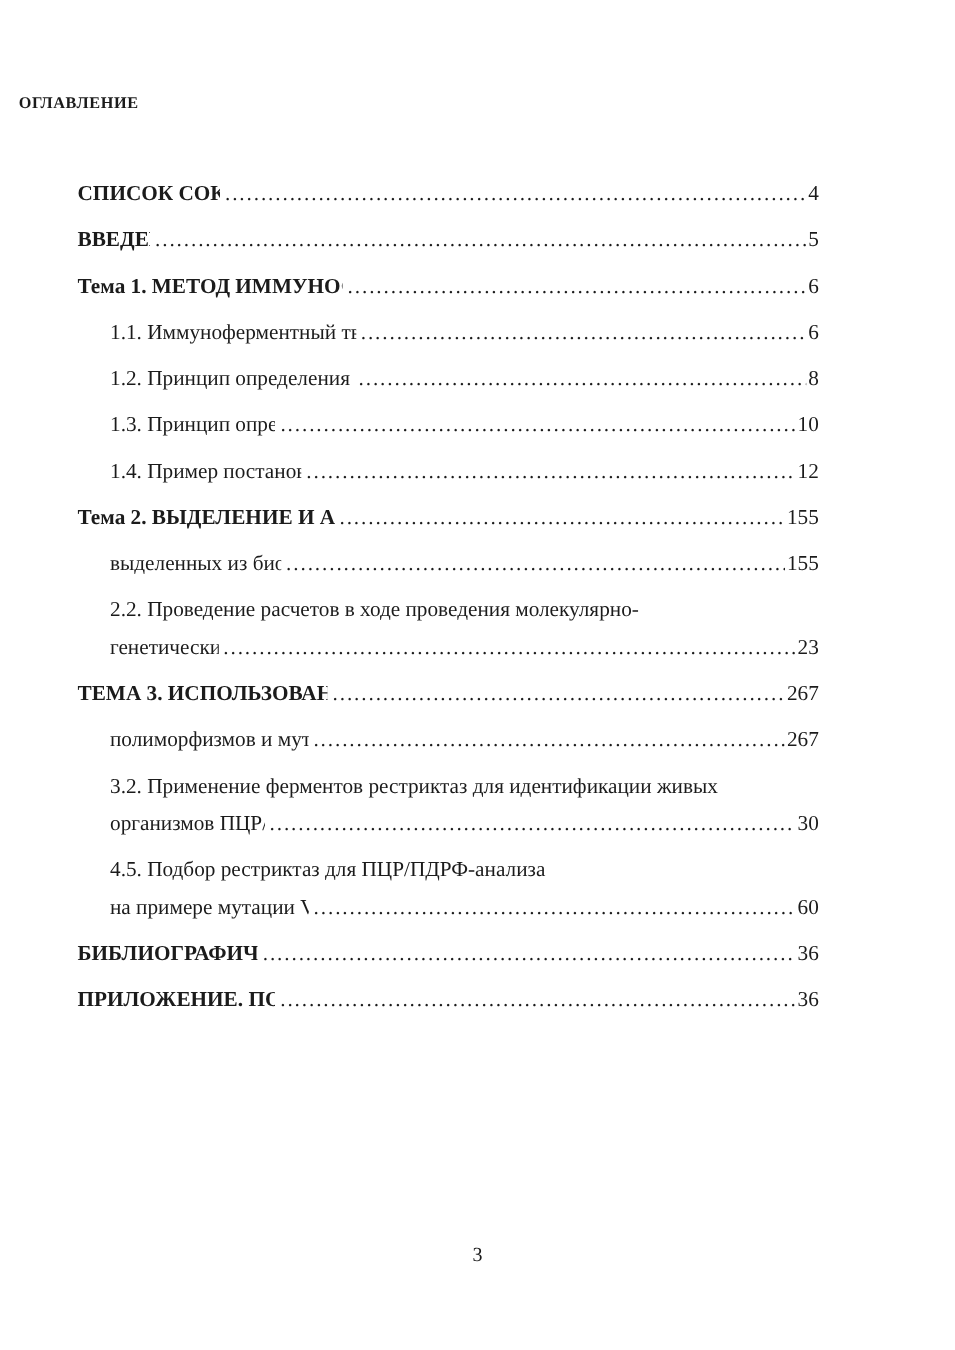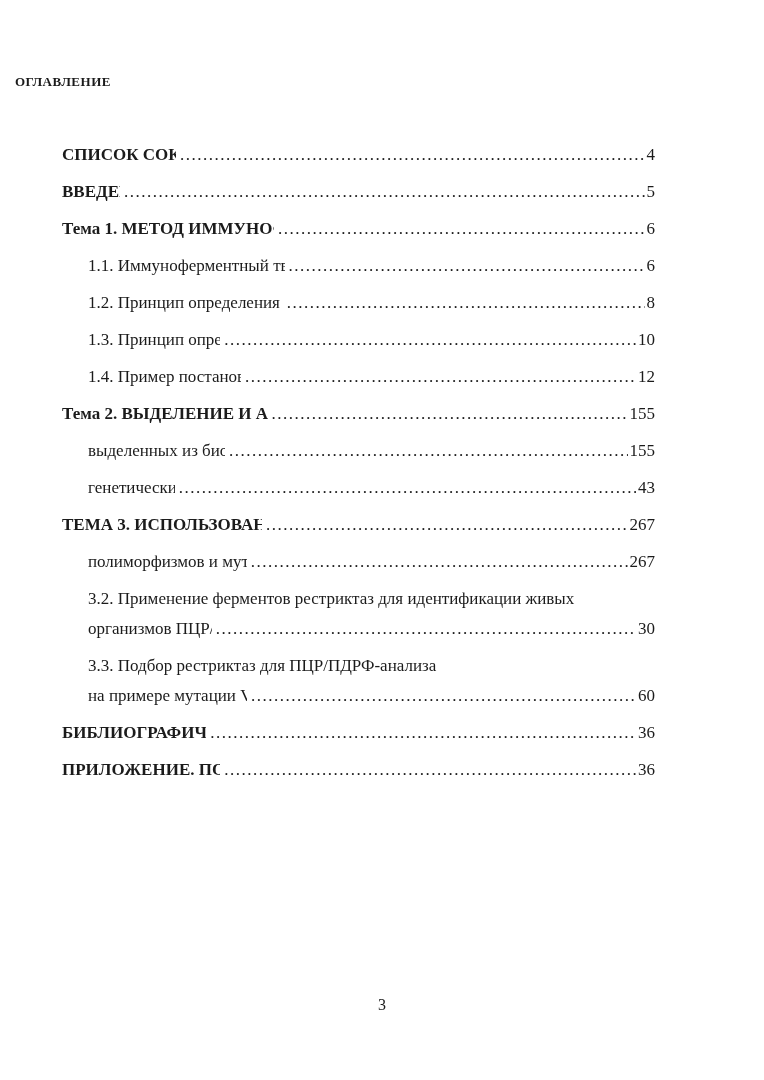--- a/index.html
+++ b/index.html
@@ -148,24 +148,25 @@
 
     <div class="entry sub">
       <div class="row">
         <span class="label">выделенных из биологических объектов</span>
         <span class="leader"></span>
         <span class="pagenum">155</span>
       </div>
     </div>
 
     <div class="entry sub">
+      <div class="line1">2.2. Проведение расчетов в ходе проведения молекулярно-</div>
       <div class="row">
         <span class="label">генетических методик</span>
         <span class="leader"></span>
-        <span class="pagenum">43</span>
+        <span class="pagenum">23</span>
       </div>
     </div>
 
     <div class="entry top">
       <div class="row">
         <span class="label">ТЕМА 3. ИСПОЛЬЗОВАНИЕ ФЕРМЕНТОВ РЕСТРИКЦИИ</span>
         <span class="leader"></span>
         <span class="pagenum">267</span>
       </div>
     </div>
@@ -181,21 +182,21 @@
     <div class="entry sub">
       <div class="line1">3.2. Применение ферментов рестриктаз для идентификации живых</div>
       <div class="row">
         <span class="label">организмов ПЦР/ПДРФ-анализом.</span>
         <span class="leader"></span>
         <span class="pagenum">30</span>
       </div>
     </div>
 
     <div class="entry sub">
-      <div class="line1">3.3. Подбор рестриктаз для ПЦР/ПДРФ-анализа</div>
+      <div class="line1">4.5. Подбор рестриктаз для ПЦР/ПДРФ-анализа</div>
       <div class="row">
         <span class="label">на примере мутации V617F 14 экзона гена JAK2</span>
         <span class="leader"></span>
         <span class="pagenum">60</span>
       </div>
     </div>
 
     <div class="entry top">
       <div class="row">
         <span class="label">БИБЛИОГРАФИЧЕСКИЙ СПИСОК</span>

